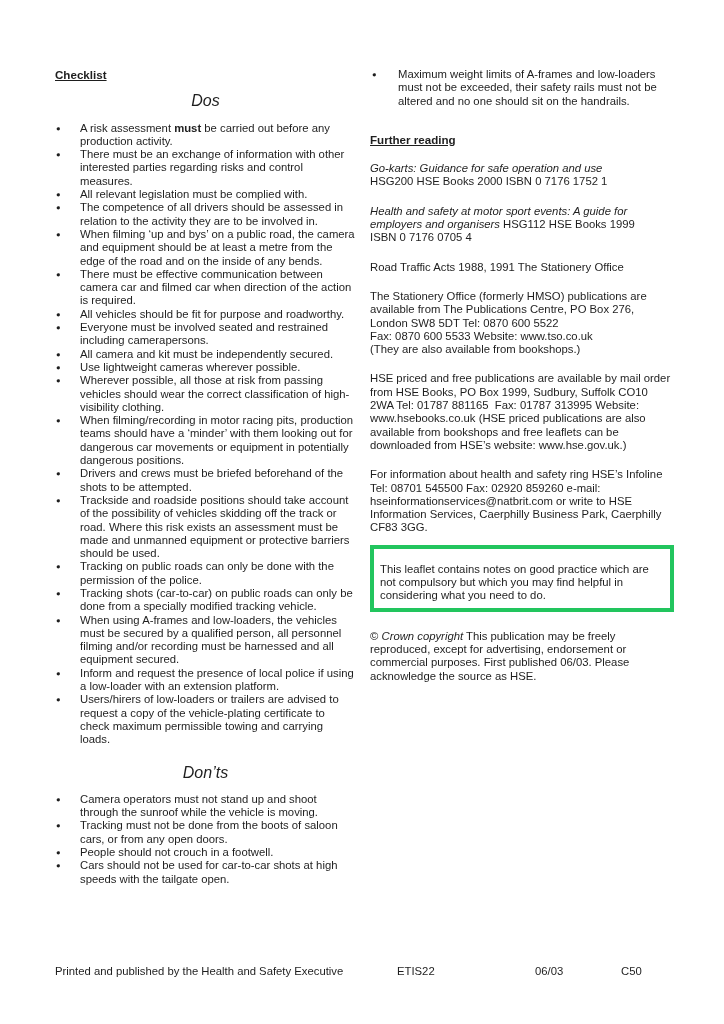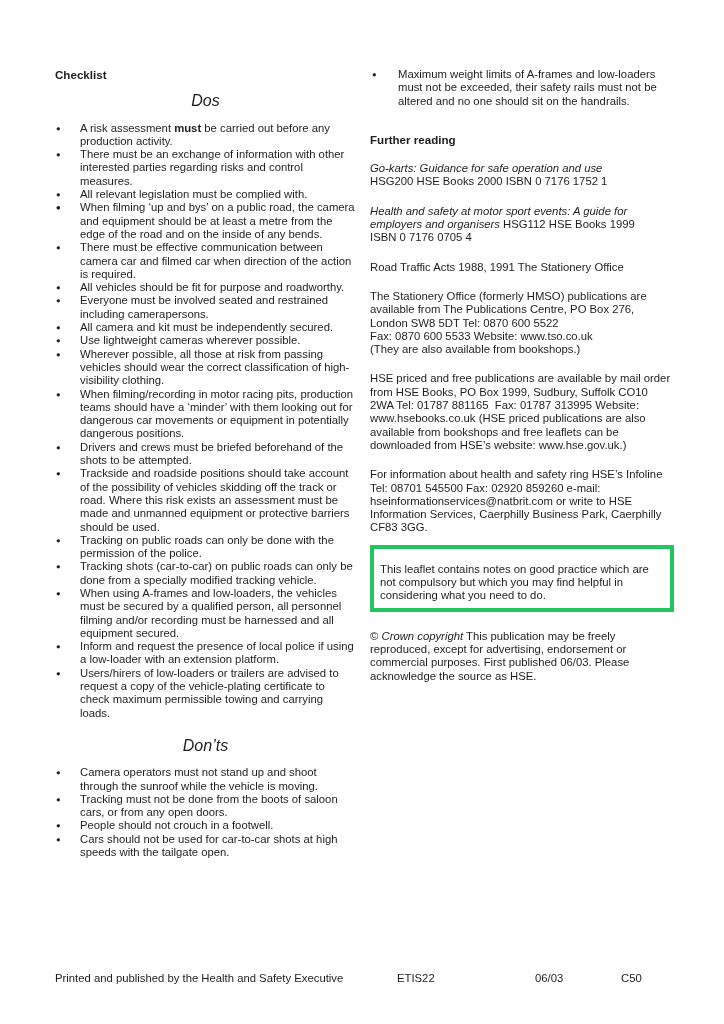--- a/index.html
+++ b/index.html
@@ -10,21 +10,21 @@
     font-family: "Liberation Sans", "DejaVu Sans", sans-serif;
     font-size: 11.3px;
     line-height: 13.3px;
     color: #1e1e1e;
     overflow: hidden;
   }
   .col { position: absolute; top: 68px; }
   .col-left  { left: 55px;  width: 301px; }
   .col-right { left: 370px; width: 304px; }
 
-  .h1 { font-weight: bold; font-size: 11.6px; }
+  .h1 { font-weight: bold; font-size: 11.6px; text-decoration: underline; }
   .h2 { font-weight: normal; font-style: italic; font-size: 16px; text-align: center; }
   .col-left .h1 { margin: 0 0 13px 0; }
   .col-left .h2 { margin: 0 0 14px 0; }
   .h2.donts { margin: 19px 0 14px 0; }
 
   ul.bullets { list-style: none; margin: 0; padding: 0; }
   ul.bullets li { position: relative; padding-left: 25px; }
   .bullet {
     position: absolute; left: 1px; top: 0;
     font-size: 7.6px; line-height: 13.3px;
@@ -42,39 +42,39 @@
     padding: 14px 6px 5px 6px;
     margin: 10px 0 18px 0;
   }
   p.copyright { margin: 0; }
 
   .run-n { font-style: normal; font-weight: normal; }
   .run-b { font-weight: bold; }
   .run-i { font-style: italic; }
 
   .footer { position: absolute; left: 55px; top: 961px; width: 615px; height: 14px; }
-  .footer span { position: absolute; top: 11px; white-space: nowrap; }
+  .footer span { position: absolute; top: 4px; white-space: nowrap; }
   .f-printed { left: 0; }
   .f-code { left: 342px; }
   .f-date { left: 461px; padding-left: 19px; }
   .f-ref  { left: 566px; }
 </style>
 </head>
 <body>
 
 <div class="page">
 
   <div class="col col-left">
     <div class="h1">Checklist</div>
     <div class="h2">Dos</div>
     <ul class="bullets">
         <li><span class="bullet">●</span><span><span class="run-n">A risk assessment </span><span class="run-b">must</span><span class="run-n"> be carried out before any production activity.</span></span></li>
         <li><span class="bullet">●</span><span><span class="run-n">There must be an exchange of information with other interested parties regarding risks and control measures.</span></span></li>
         <li><span class="bullet">●</span><span><span class="run-n">All relevant legislation must be complied with.</span></span></li>
-        <li><span class="bullet">●</span></li>
+        <li><span class="bullet">●</span><span><span class="run-n">The competence of all drivers should be assessed in relation to the activity they are to be involved in.</span></span></li>
         <li><span class="bullet">●</span><span><span class="run-n">When filming ‘up and bys’ on a public road, the camera and equipment should be at least a metre from the edge of the road and on the inside of any bends.</span></span></li>
         <li><span class="bullet">●</span><span><span class="run-n">There must be effective communication between camera car and filmed car when direction of the action is required.</span></span></li>
         <li><span class="bullet">●</span><span><span class="run-n">All vehicles should be fit for purpose and roadworthy.</span></span></li>
         <li><span class="bullet">●</span><span><span class="run-n">Everyone must be involved seated and restrained including camerapersons.</span></span></li>
         <li><span class="bullet">●</span><span><span class="run-n">All camera and kit must be independently secured.</span></span></li>
         <li><span class="bullet">●</span><span><span class="run-n">Use lightweight cameras wherever possible.</span></span></li>
         <li><span class="bullet">●</span><span><span class="run-n">Wherever possible, all those at risk from passing vehicles should wear the correct classification of high-visibility clothing.</span></span></li>
         <li><span class="bullet">●</span><span><span class="run-n">When filming/recording in motor racing pits, production teams should have a ‘minder’ with them looking out for dangerous car movements or equipment in potentially dangerous positions.</span></span></li>
         <li><span class="bullet">●</span><span><span class="run-n">Drivers and crews must be briefed beforehand of the shots to be attempted.</span></span></li>
         <li><span class="bullet">●</span><span><span class="run-n">Trackside and roadside positions should take account of the possibility of vehicles skidding off the track or road. Where this risk exists an assessment must be made and unmanned equipment or protective barriers should be used.</span></span></li>

